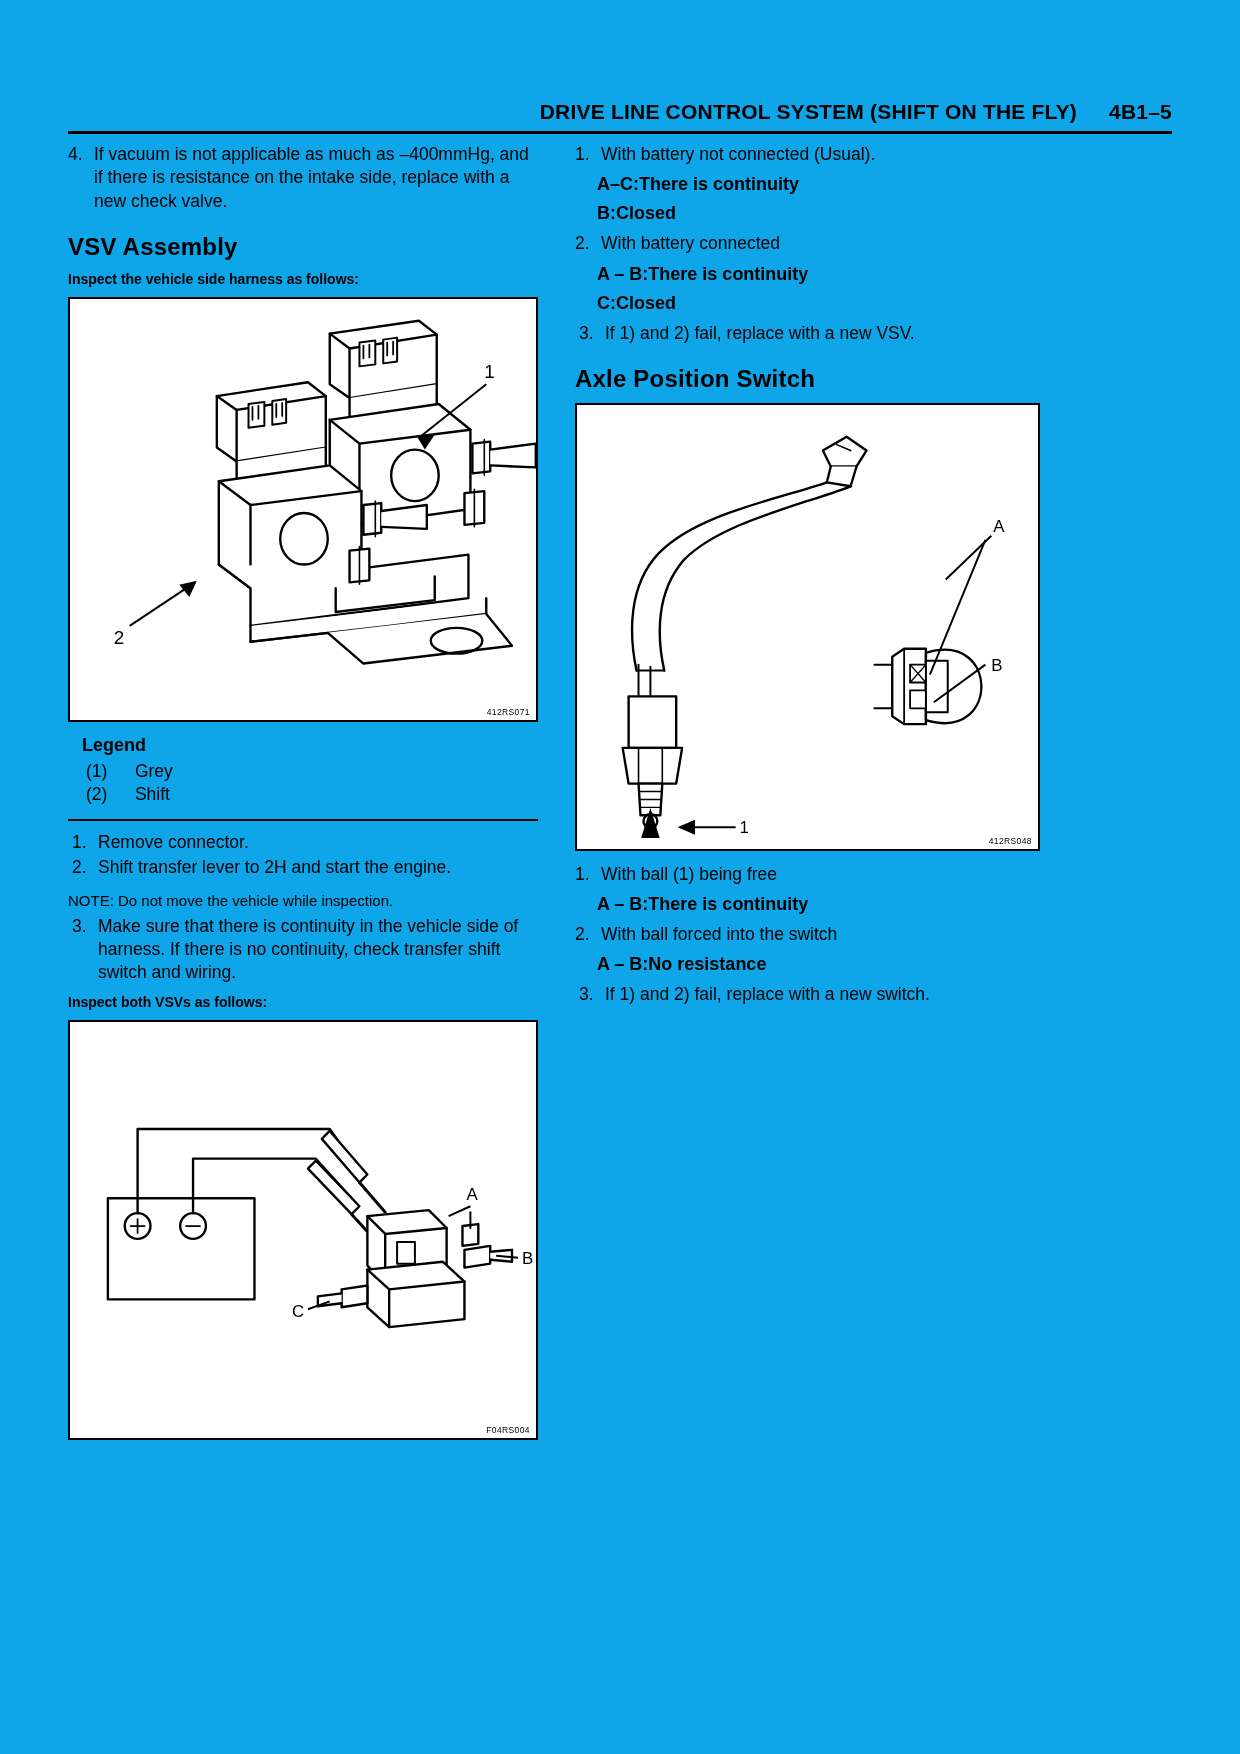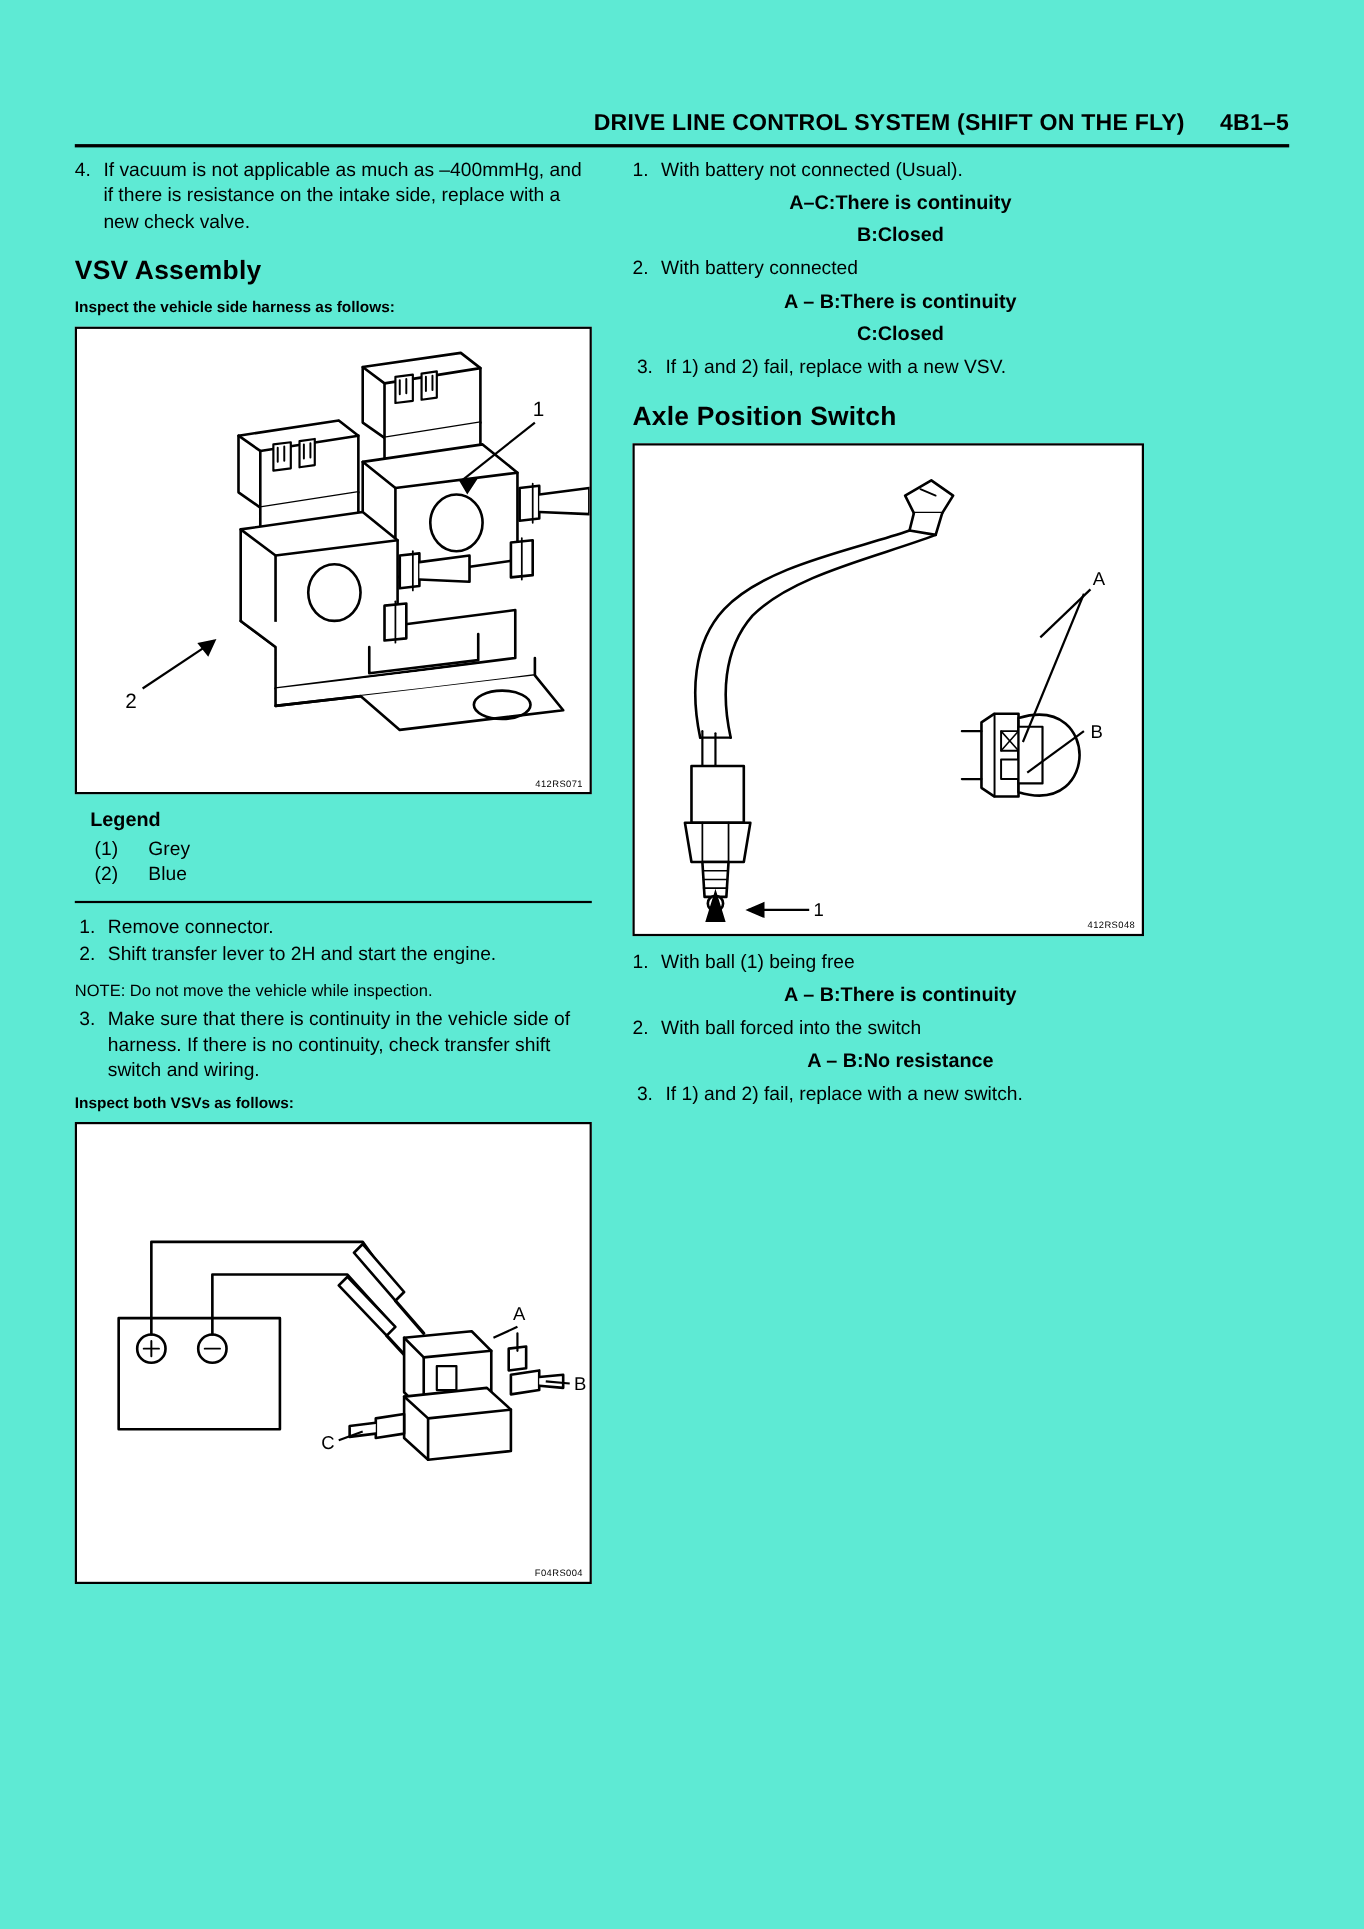--- a/index.html
+++ b/index.html
@@ -9,21 +9,21 @@
   }
   body {
     font-family: "Liberation Sans", sans-serif;
     color: #000000;
   }
   .page {
     position: relative;
     width: 1240px;
     height: 1754px;
     margin: 0 auto;
-    background: #5eead4;
+    background: #0ea5e9;
     overflow: hidden;
   }
 
   
   .header {
     position: absolute;
     left: 68px;
     top: 100px;
     width: 1104px;
     text-align: right;
@@ -92,21 +92,20 @@
   }
   h3.subsection {
     font-size: 14px;
     font-weight: bold;
     margin: 10px 0 10px 0;
   }
   .bold-line {
     font-size: 18px;
     font-weight: bold;
     margin: 8px 0 8px 22px;
-    text-align: center;
   }
   .note-line {
     font-size: 15px;
     margin: 12px 0 6px 0;
   }
 
   
   .figure {
     position: relative;
     border: 2.5px solid #000;
@@ -256,21 +255,21 @@
 
     <div class="legend-wrap">
       <div class="legend-title">Legend</div>
       <ul class="legend-list">
         <li>
           <span class="lnum">(1)</span>
           <span>Grey</span>
         </li>
         <li>
           <span class="lnum">(2)</span>
-          <span>Blue</span>
+          <span>Shift</span>
         </li>
       </ul>
     </div>
 
     <div class="hr-thin"></div>
 
     <ul class="numlist indent">
       <li>
         <span class="marker">1.</span>
         <span>Remove connector.</span>

